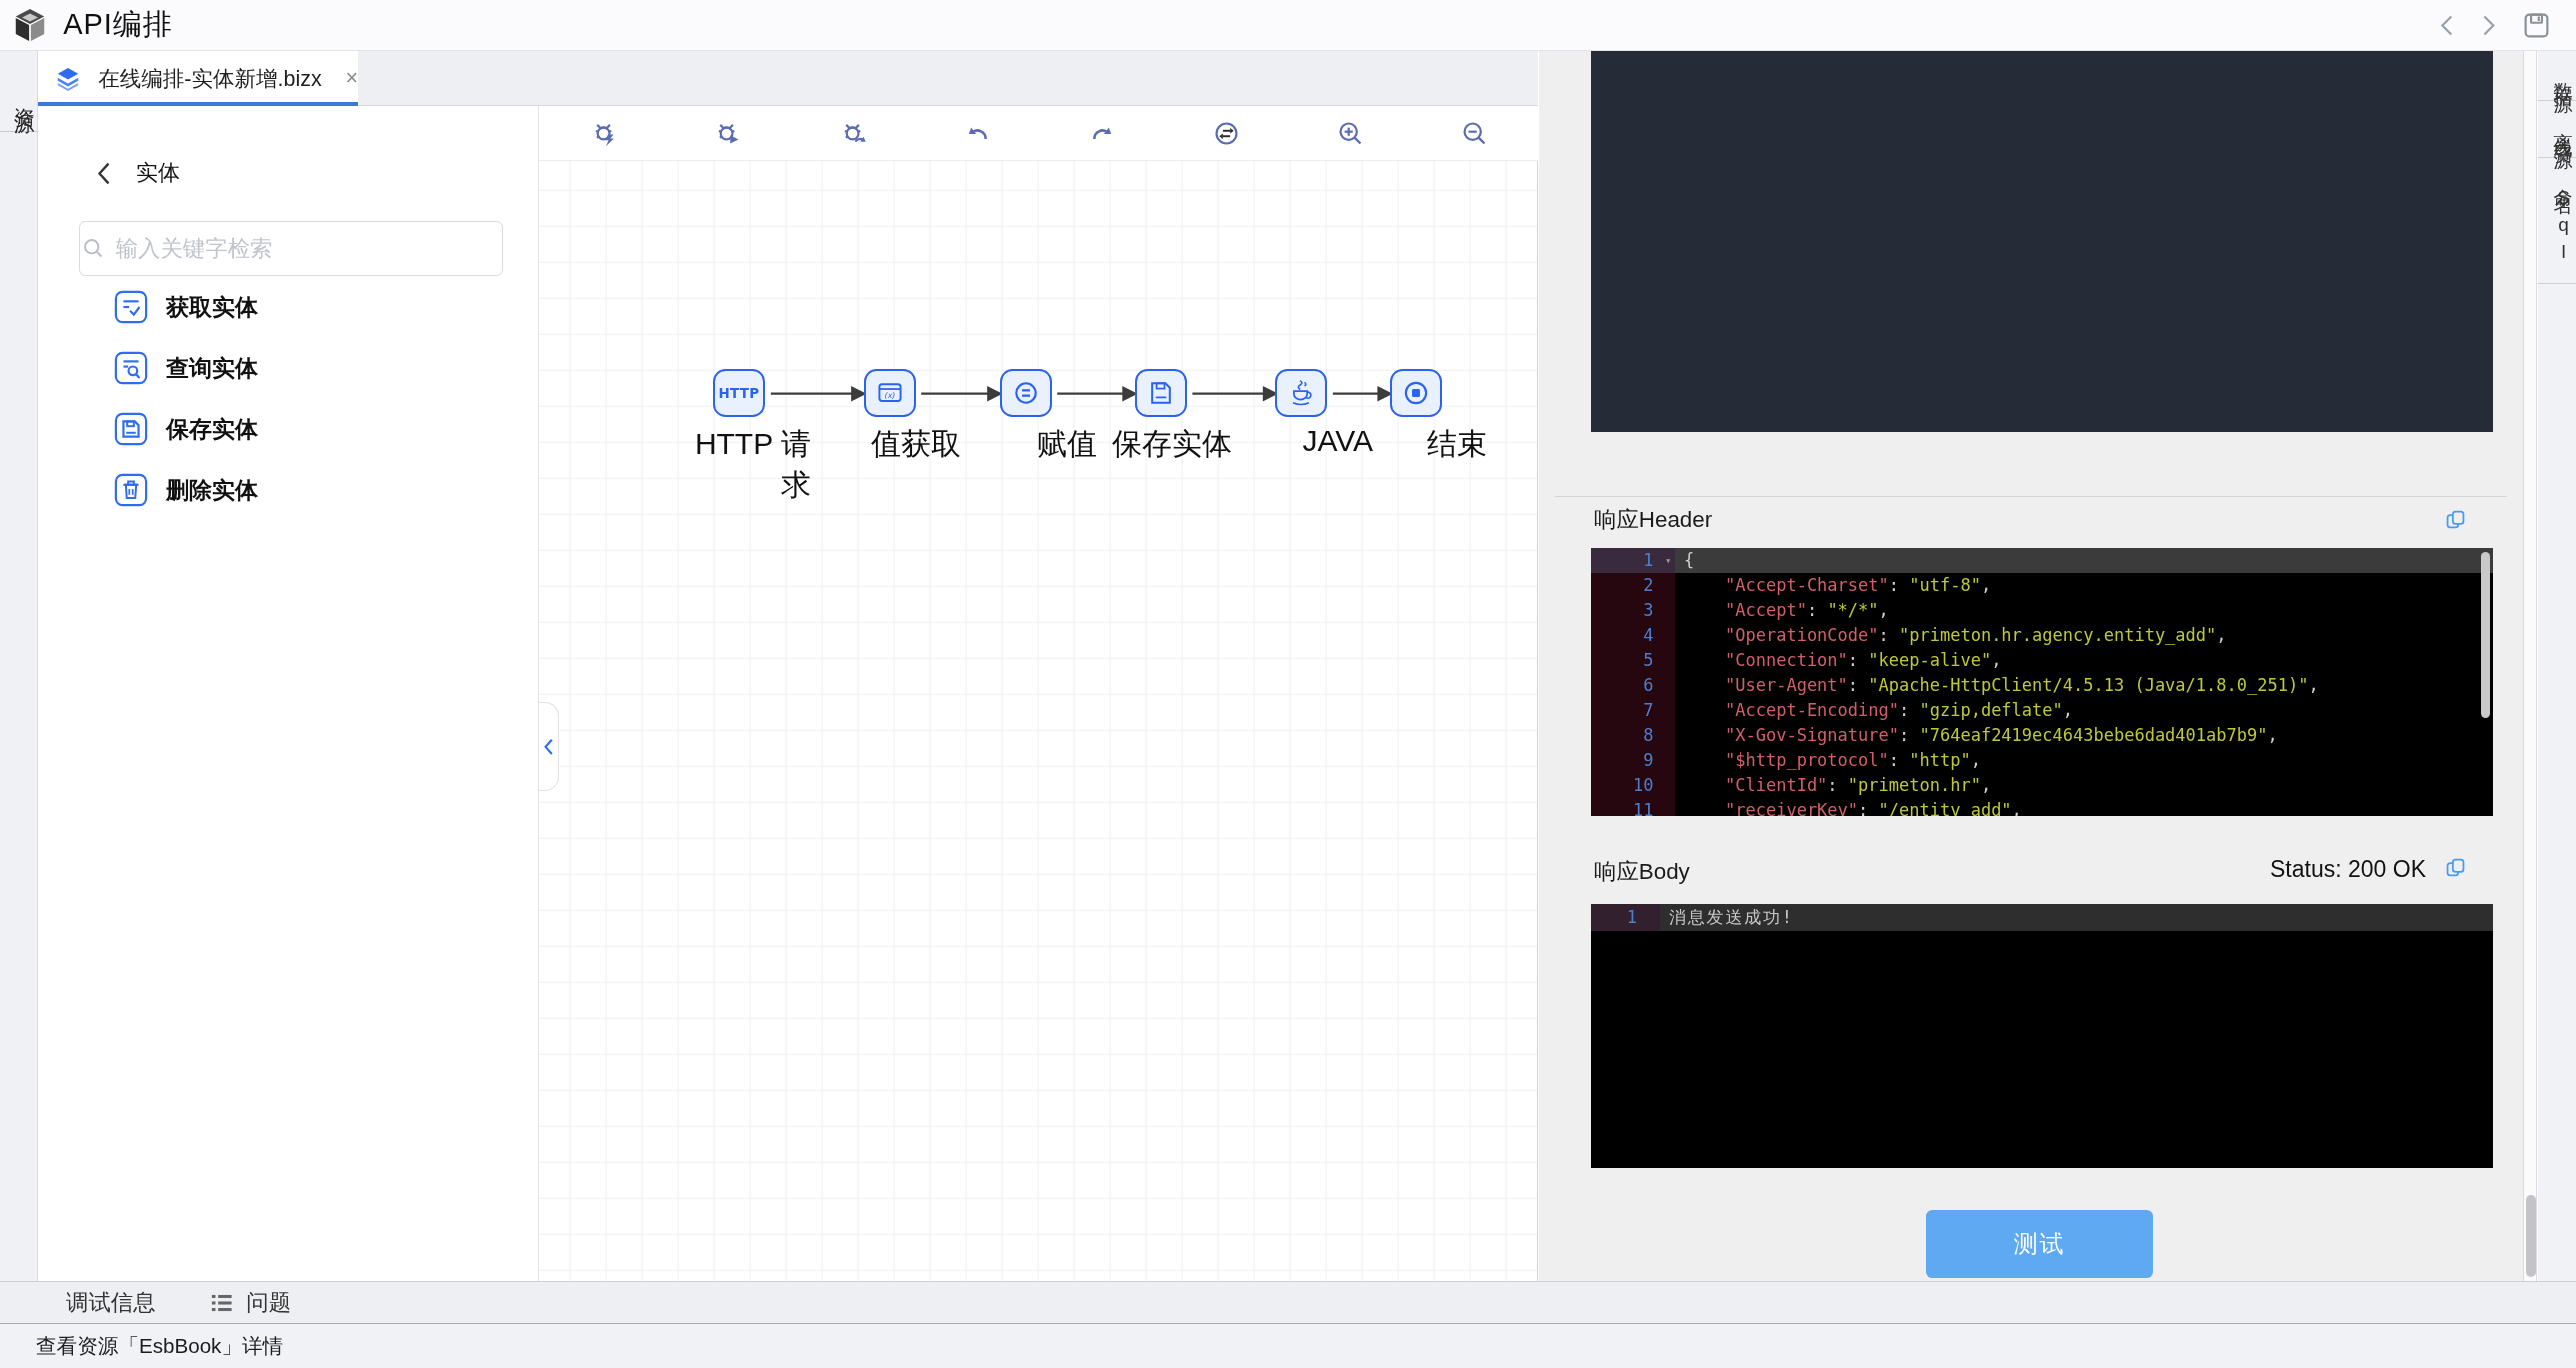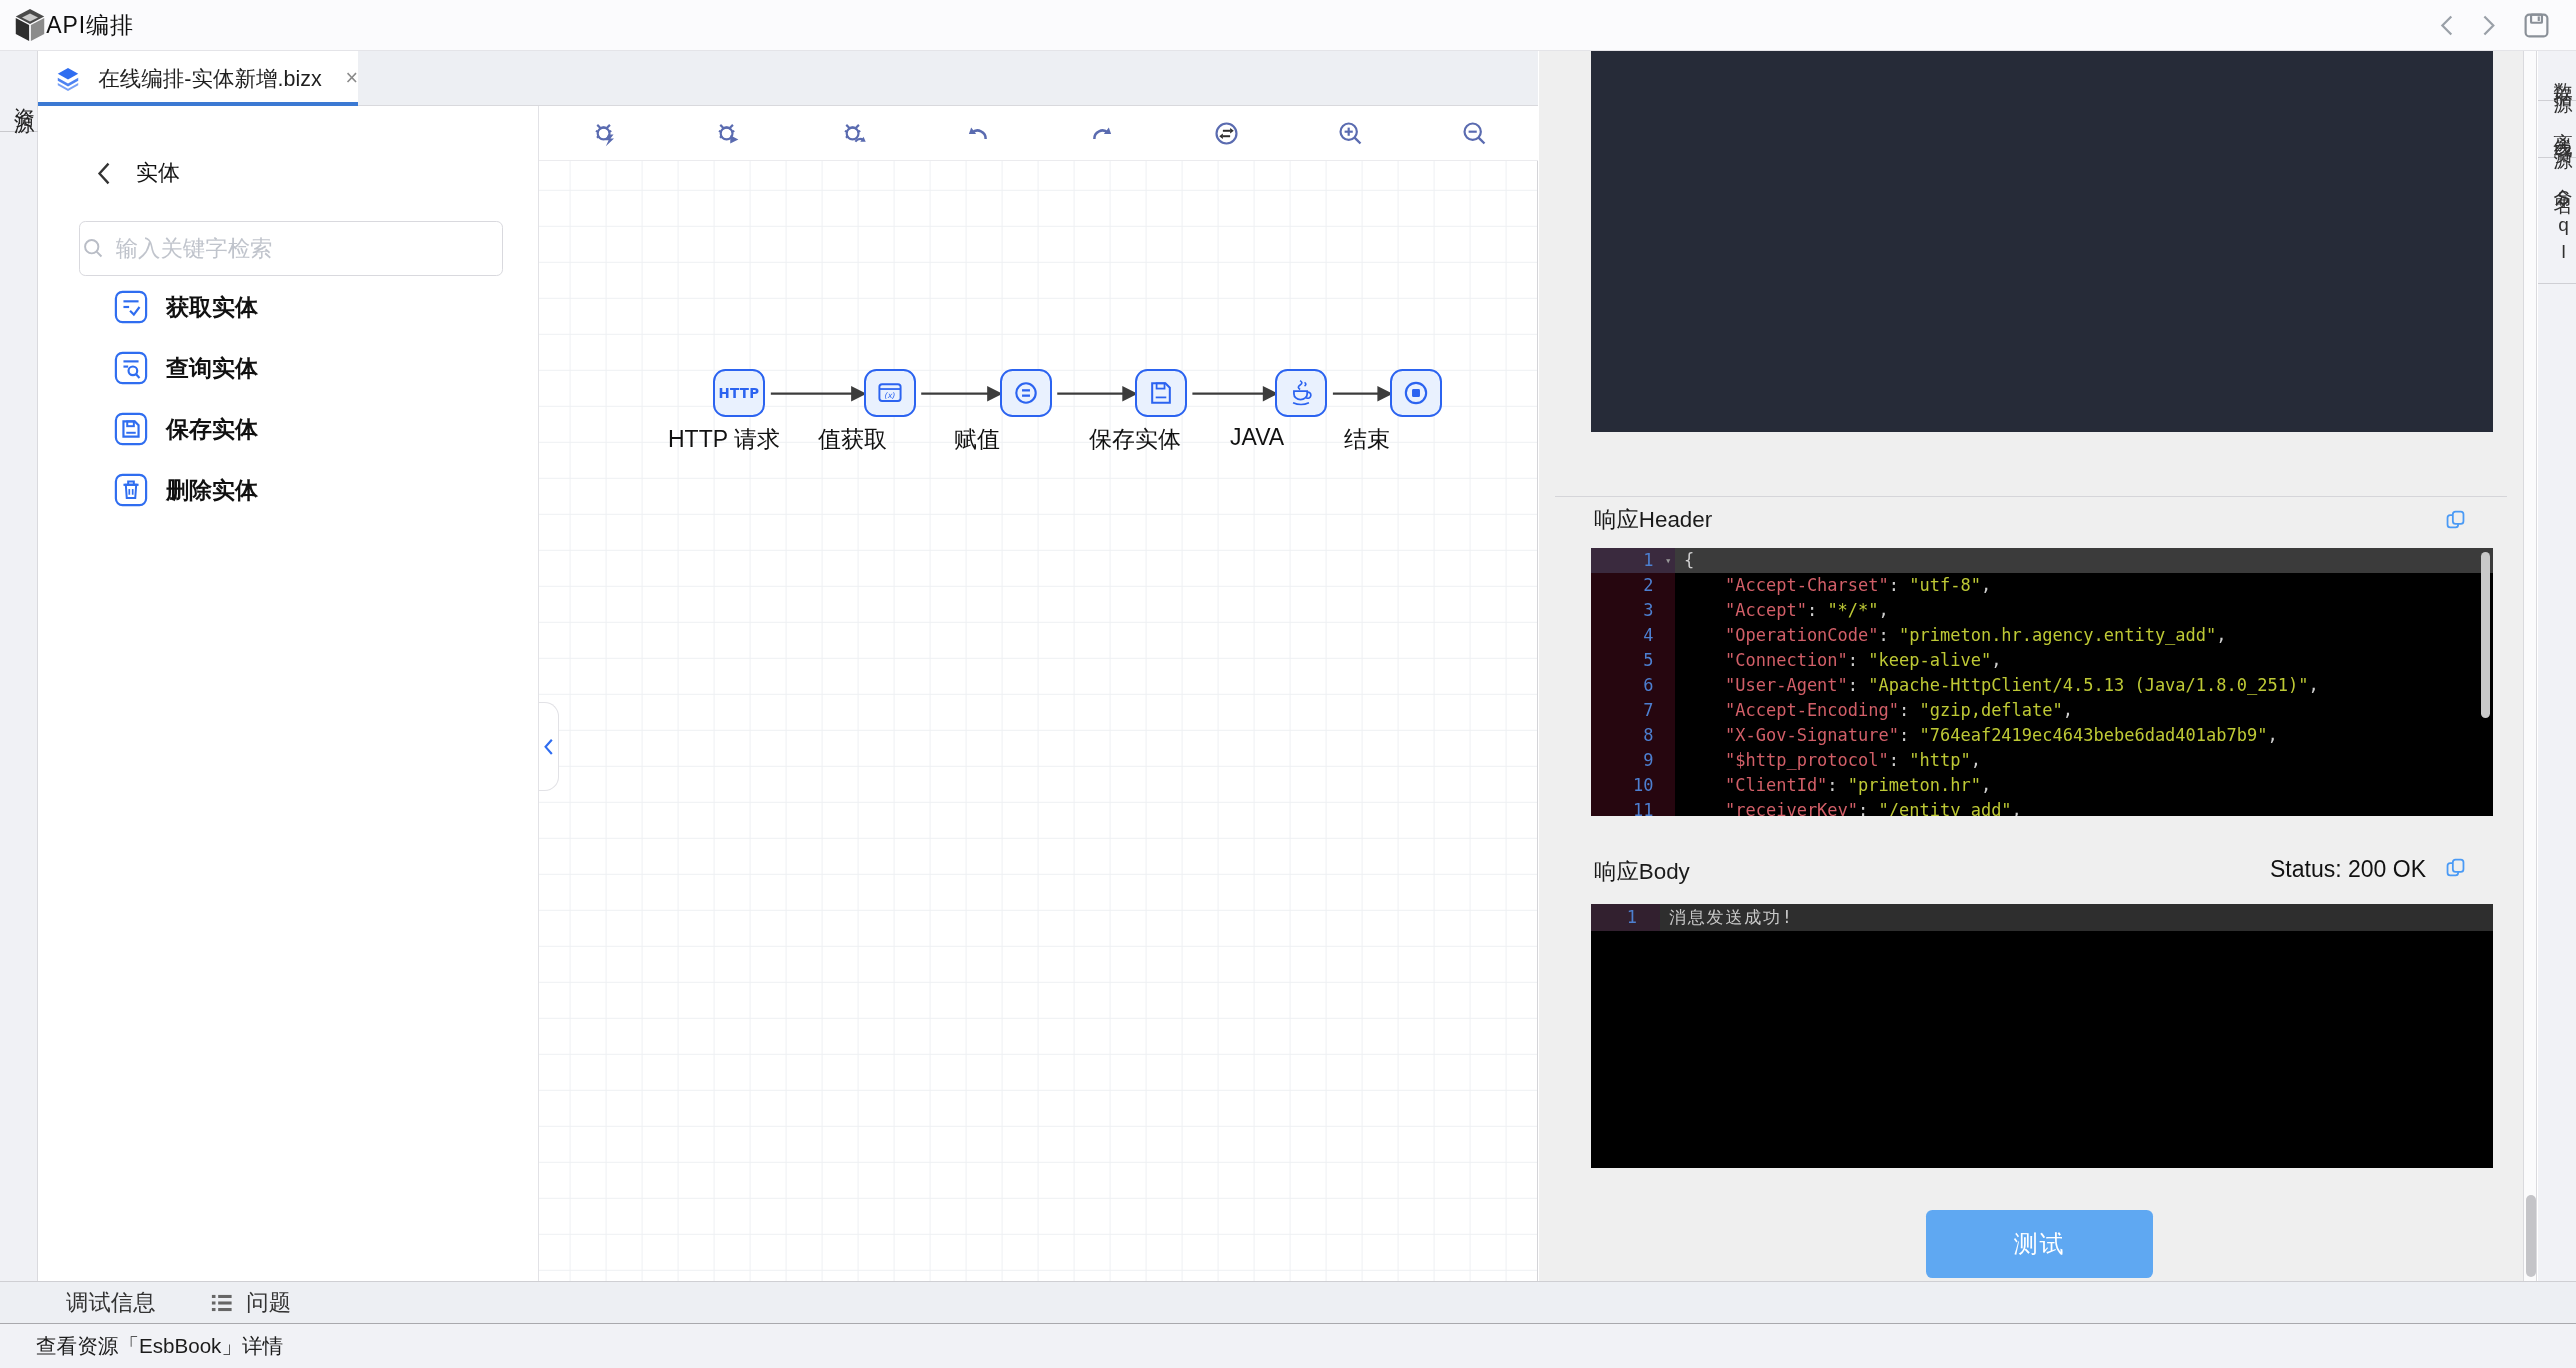--- a/index.html
+++ b/index.html
@@ -2,21 +2,21 @@
 <html style="font-size:14.3px"><head>
 <meta charset="utf-8">
 <style>
   * { margin:0; padding:0; box-sizing:border-box; }
   html,body { width:2576px; height:1368px; overflow:hidden; }
   body { font-family:"Liberation Sans", sans-serif; background:#fff; position:relative; }
   .abs { position:absolute; }
 
   
   #app-header { left:0; top:0; width:2576px; height:51px; background:#fbfbfd; border-bottom:0.9px solid #e4e4e8; display:flex; align-items:center; padding-left:14.3px; }
-  #app-title { font-size:23px; color:#101010; margin-left:0; font-weight:500; letter-spacing:0.9px; }
+  #app-title { font-size:29px; color:#101010; margin-left:17px; font-weight:500; letter-spacing:0.9px; }
   #header-right { position:absolute; right:25px; top:0; height:51px; display:flex; align-items:center; gap:23px; }
 
   
   #left-strip { left:0; top:51px; width:38px; height:1230px; background:#f0f1f5; border-right:0.9px solid #dadade; }
   #left-strip .vlabel { width:38px; padding-top:12.5px; height:81px; text-align:center; writing-mode:vertical-rl; text-orientation:upright; font-size:20.6px; color:#222; letter-spacing:6.3px; border-bottom:1.8px solid #c9c9cd; margin:0 auto; }
 
   
   #tab-bar { left:38px; top:51px; width:1500px; height:55px; background:#edeff3; border-bottom:0.9px solid #d9d9dd; }
   #active-tab { left:38px; top:51px; width:320px; height:55px; background:#fff; display:flex; align-items:center; padding-left:18px; gap:10.7px;justify-content:space-between; }
   #active-tab .underline { position:absolute; left:0; bottom:0; width:100%; height:4.5px; background:#3b79d3; }
@@ -34,21 +34,21 @@
   .entity-item .lbl { font-size:23px; font-weight:600; color:#111; }
 
   
   #canvas { left:539px; top:106px; width:999px; height:1176px; background:#fff; border-right:0.9px solid #d4d4d8; }
   #canvas-toolbar { position:absolute; left:0; top:0; width:999px; height:55px; background:#fff; border-bottom:0.9px solid #ebebee; }
   .tool-ic { position:absolute; top:13.4px; width:29px; height:29px; cursor:pointer; }
   #grid { position:absolute; left:0; top:55px; width:998px; height:1120px; background-color:#fff;
     background-image:linear-gradient(#eef0f3 0.9px, transparent 0.9px), linear-gradient(90deg,#eef0f3 0.9px, transparent 0.9px);
     background-size:36px 36px; background-position:-5.4px -7.2px; }
   .node { position:absolute; width:52px; height:48px; border:2.2px solid #2b63f0; border-radius:12.5px; background:#e9f1fe; top:208px; display:flex; align-items:center; justify-content:center; cursor:pointer; }
-  .node-label { position:absolute; top:263px; width:143px; text-align:left; font-size:23px; color:#111; }
+  .node-label { position:absolute; top:263px; width:143px; text-align:right; font-size:30px; color:#111; }
   .http-txt { font-size:13.4px; font-weight:bold; color:#2b63f0; letter-spacing:0.4px; font-family:"DejaVu Sans",sans-serif; }
   #collapse-handle { position:absolute; left:0px; top:541px; width:19.7px; height:89px; background:#fff; border:1.8px solid #e2e2e6; border-left:none; border-radius:0 14.3px 14.3px 0; display:flex; align-items:center; justify-content:center; cursor:pointer; }
   #h-scrollbar { position:absolute; left:500px; top:1159px; width:493px; height:12.5px; background:#d9d9dd; border-radius:6.3px; cursor:grab; }
 
   
   #right-panel { left:1539px; top:51px; width:984px; height:1230px; background:#efefef; }
   #top-editor { position:absolute; left:52px; top:0; width:902px; height:381px; background:#262b38; cursor:text; }
   #rp-divider { position:absolute; left:16px; top:445px; width:952px; height:0.9px; background:#d5d5d9; }
   .sec-label { font-size:22.4px; color:#1a1a1a; }
   #resp-header-row { position:absolute; left:55px; top:452px; width:873px; height:32px; display:flex; align-items:center; }

